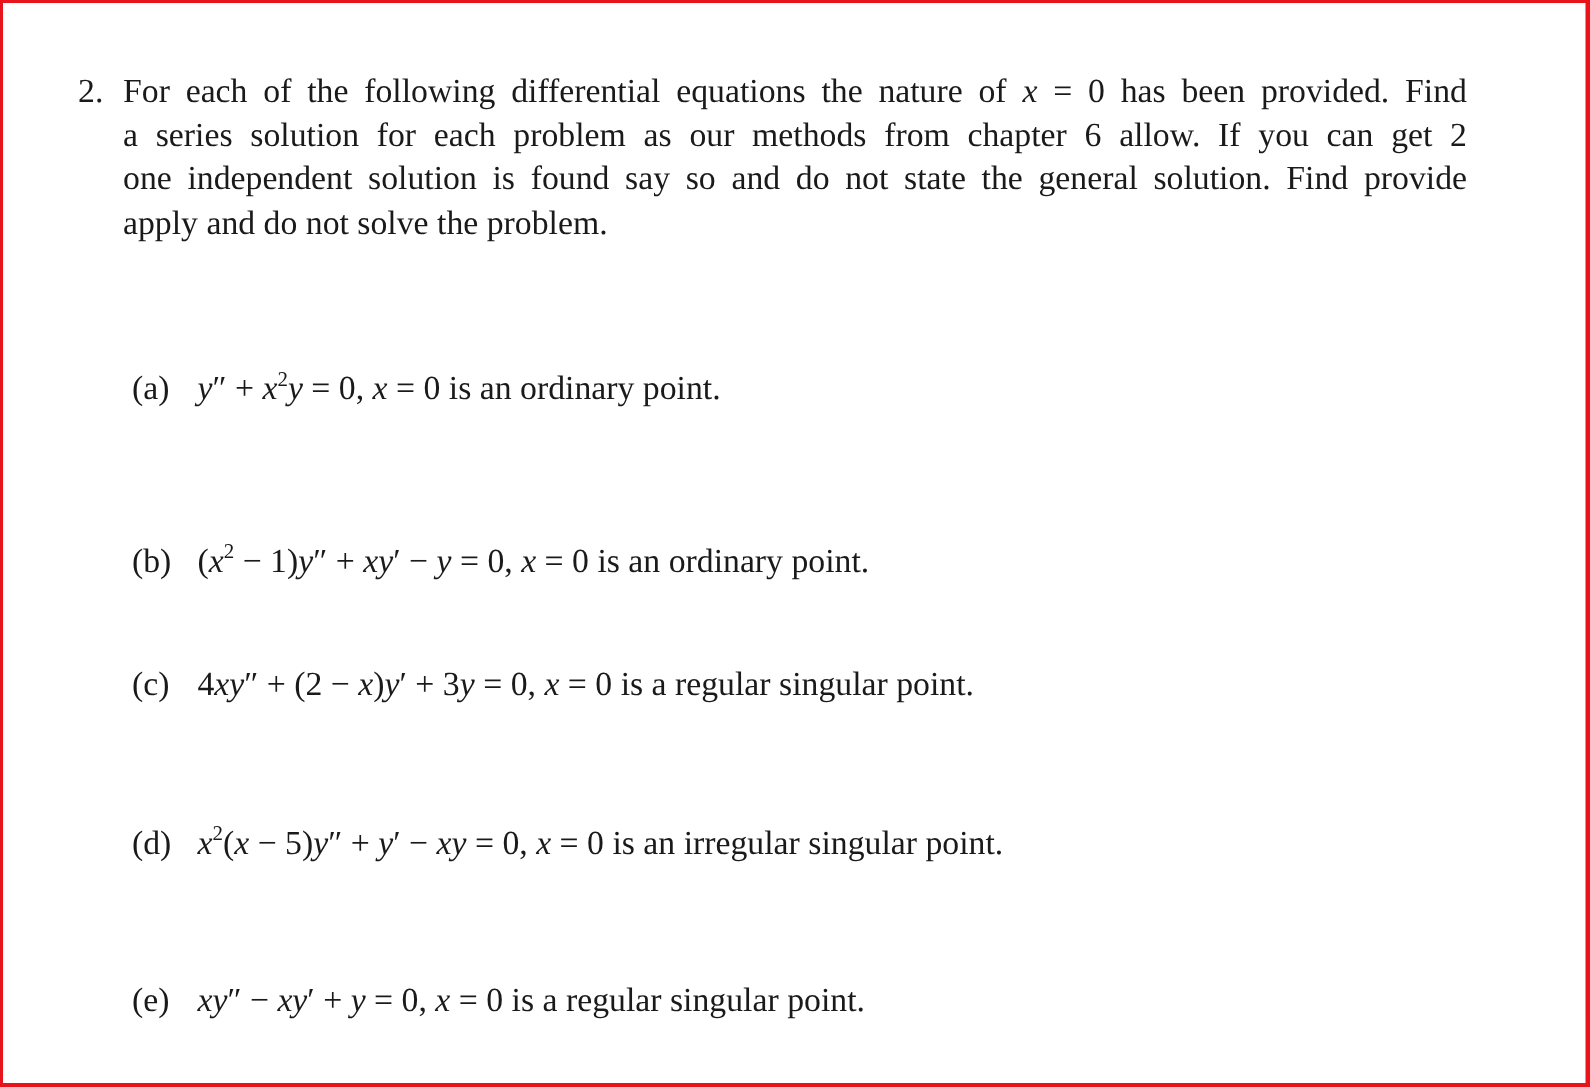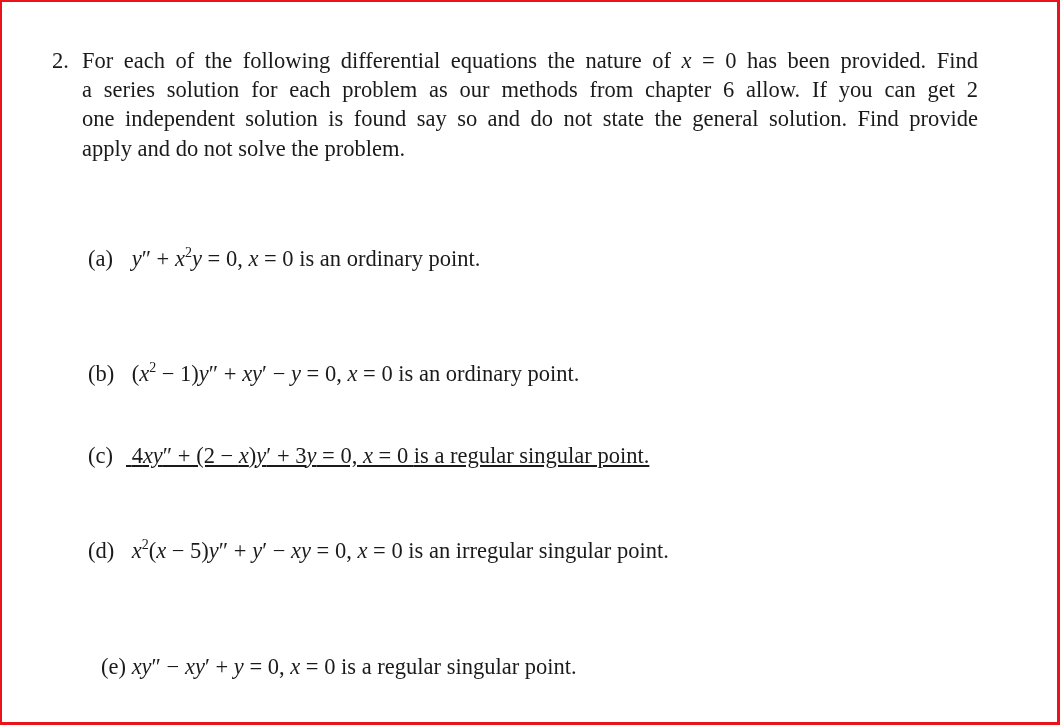--- a/index.html
+++ b/index.html
@@ -49,29 +49,29 @@
   <span><i>y</i>″ + <i>x</i><sup>2</sup><i>y</i> = 0, <i>x</i> = 0 </span>
   <span>is an ordinary point.</span>
 </div>
 
 <div class="item" style="top:335px;margin-top:24px;">
   <span class="lbl">(b)</span>
   <span>(<i>x</i><sup>2</sup> − 1)<i>y</i>″ + <i>xy</i>′ − <i>y</i> = 0, <i>x</i> = 0 </span>
   <span>is an ordinary point.</span>
 </div>
 
-<div class="item" style="top:441px;text-decoration:underline;">
+<div class="item" style="top:441px;">
   <span class="lbl">(c)</span>
   <span>4<i>xy</i>″ + (2 − <i>x</i>)<i>y</i>′ + 3<i>y</i> = 0, <i>x</i> = 0 </span>
   <span>is a regular singular point.</span>
 </div>
 
-<div class="item" style="top:536px;">
+<div class="item" style="top:547px;">
   <span class="lbl">(d)</span>
   <span><i>x</i><sup>2</sup>(<i>x</i> − 5)<i>y</i>″ + <i>y</i>′ − <i>xy</i> = 0, <i>x</i> = 0 </span>
   <span>is an irregular singular point.</span>
 </div>
 
-<div class="item" style="top:652px;text-align:right;">
+<div class="item" style="top:652px;">
   <span class="lbl">(e)</span>
   <span><i>xy</i>″ − <i>xy</i>′ + <i>y</i> = 0, <i>x</i> = 0 </span>
   <span>is a regular singular point.</span>
 </div>
 
 </body></html>

